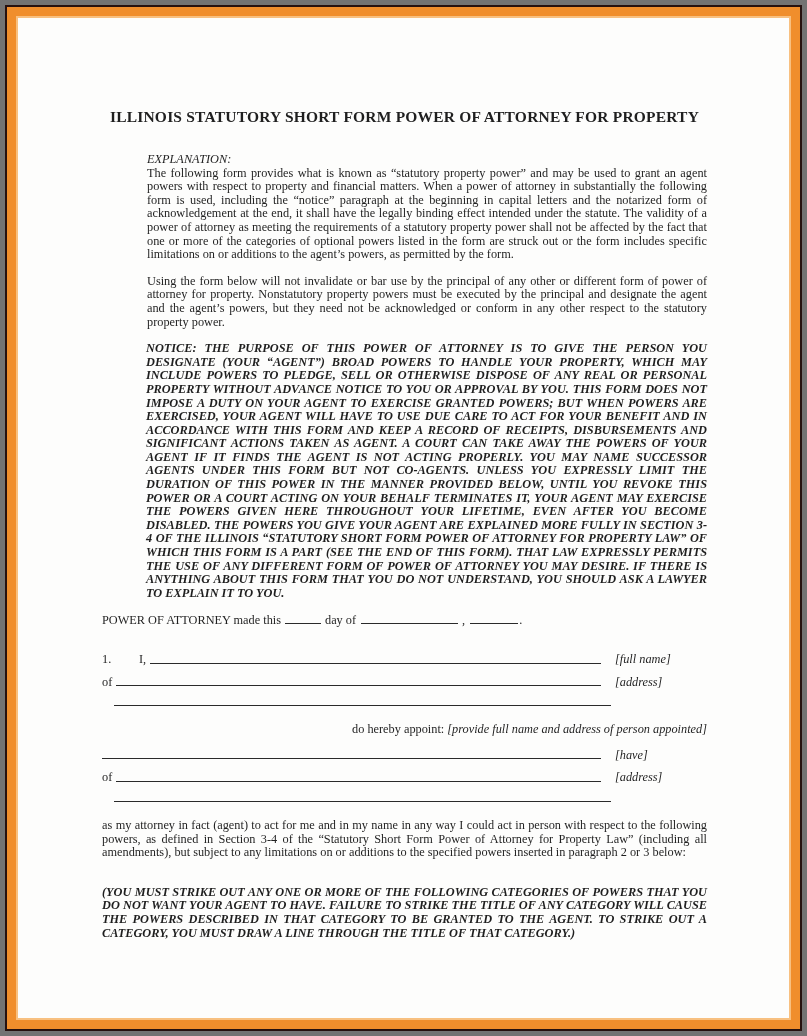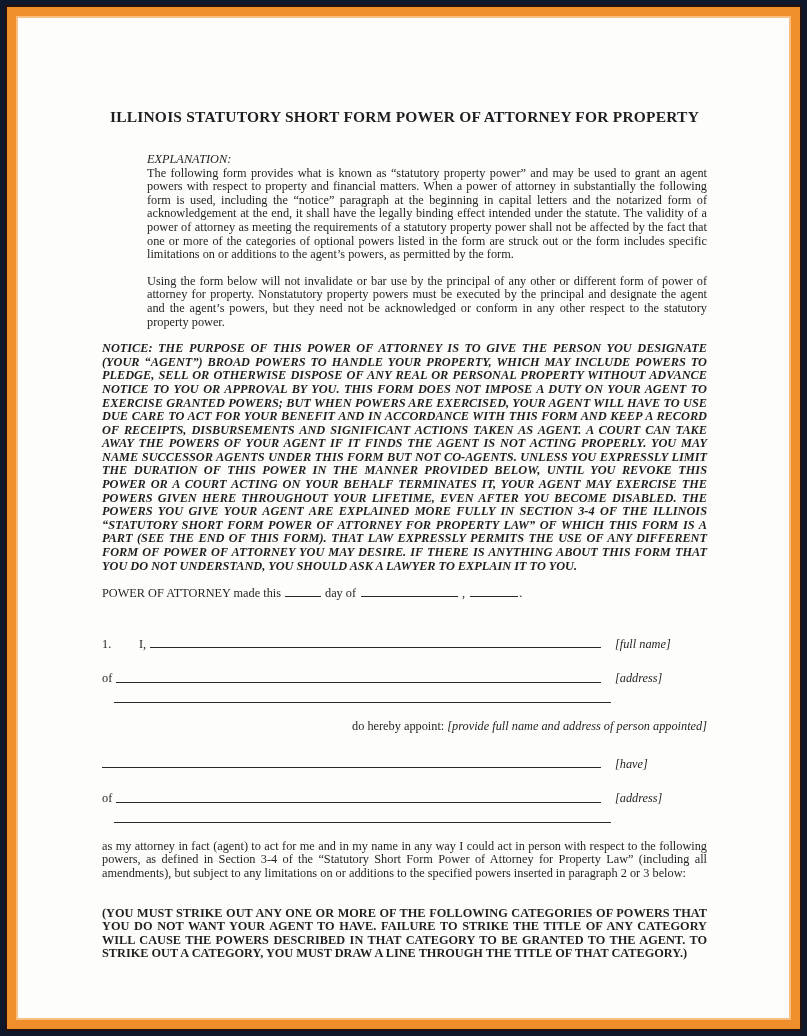--- a/index.html
+++ b/index.html
@@ -1,21 +1,21 @@
 <!DOCTYPE html>
 <html><head>
 <meta charset="utf-8">
 <style>
   * { box-sizing: border-box; margin: 0; padding: 0; }
   html, body { width: 807px; height: 1036px; }
   body { font-family: "Liberation Serif", serif; overflow: hidden; }
 
   .frame-outer {
     width: 807px; height: 1036px;
-    background: #0f172a;
+    background: #737373;
     padding: 5px;
   }
   .frame-mid {
     width: 100%; height: 100%;
     border: 2px solid #26110f;
     background: #f08e2c;
     padding: 9px;
   }
   .paper {
     width: 100%; height: 100%;
@@ -39,20 +39,21 @@
     letter-spacing: 0.2px;
     margin-bottom: 27px;
   }
 
   .para { margin-bottom: 13px; margin-left: 45px; }
   .it { font-style: italic; }
   .notice {
     font-weight: 700;
     font-style: italic;
     margin-bottom: 13px;
+    margin-left: 44px;
   }
 
   .made-line { margin-bottom: 25px; white-space: nowrap; text-align: left; font-family: Liberation Serif, serif; }
   .blank {
     display: inline-block;
     border-bottom: 1.4px solid #2a2a2a;
     height: 11px;
     vertical-align: baseline;
   }
   .blank.w-day   { width: 36px;  margin: 0 4px; }
@@ -71,35 +72,35 @@
     flex: 1 1 auto;
     border-bottom: 1.4px solid #2a2a2a;
     height: 1px;
     margin-bottom: 3px;
   }
   .fline .lbl {
     flex: 0 0 92px;
     margin-left: 14px;
     font-style: italic;
     white-space: nowrap;
-    margin-top: 12px;
   }
 
   .sline {
     width: 497px;
     border-bottom: 1.4px solid #2a2a2a;
     margin: 16px 0 17px 12px;
     height: 0;
   }
 
   .appoint-line { margin-bottom: 12px; text-align: right; margin-left: 24px; }
 
   .attorney-para { margin: 16px 0 26px 0; }
   .strike-para {
     font-weight: 700;
+    font-style: italic;
   }
 </style>
 </head>
 <body>
 
 <div class="frame-outer">
   <div class="frame-mid">
     <div class="paper">
       <div class="content">
 

